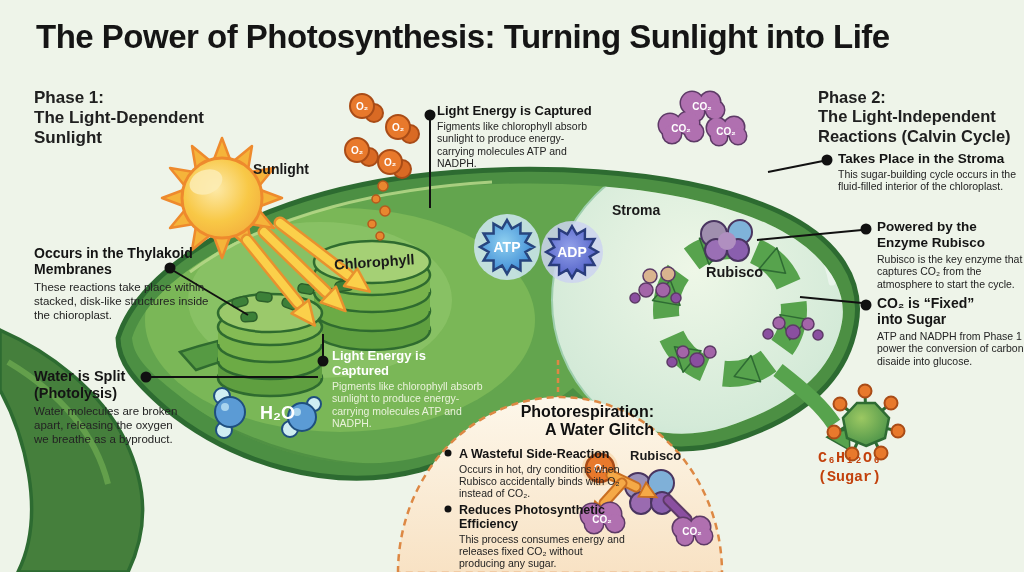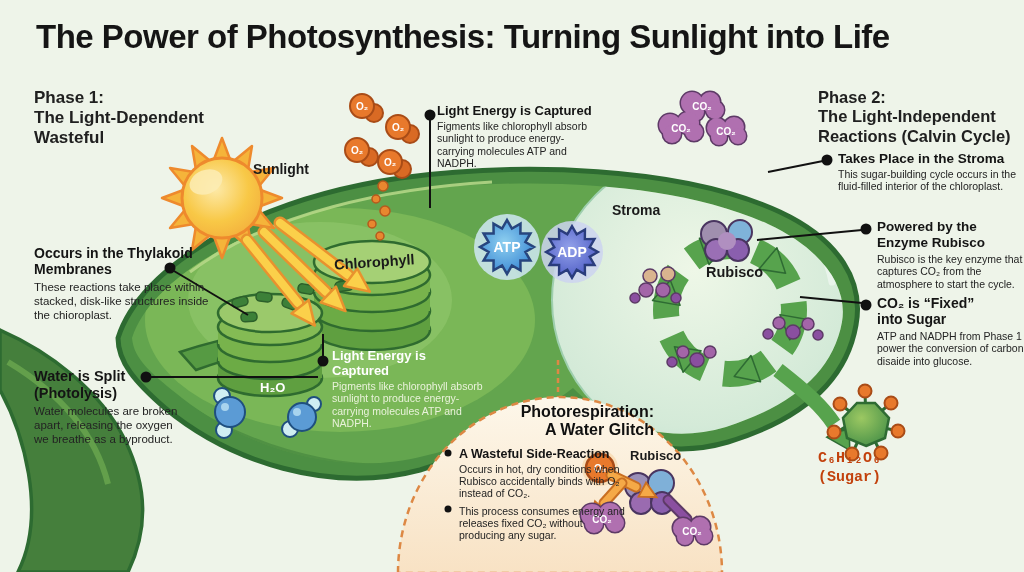--- a/index.html
+++ b/index.html
@@ -33,21 +33,21 @@
   .c-rub .co-t{font-size:13.5px;line-height:1.15;}
   .c-rub .co-b{font-size:10.5px;line-height:1.17;margin-top:3px;}
   .c-fix{left:877px;top:295px;width:150px;}
   .c-fix .co-t{font-size:14px;line-height:1.15;width:125px;}
   .c-fix .co-b{font-size:10.5px;line-height:1.17;margin-top:3px;}
   .lbl{font-weight:bold;color:#1a1a1a;}
   .l-sun{left:253px;top:161px;font-size:14px;}
   .l-chl{left:334px;top:254px;font-size:14.5px;transform:rotate(-4deg);}
   .l-strm{left:612px;top:202px;font-size:14px;}
   .l-rubc{left:706px;top:264px;font-size:14.5px;}
-  .l-h2o{left:248px;top:380px;font-size:13px;color:#ffffff;padding-left:12px;}
+  .l-h2o{left:248px;top:403px;font-size:18px;color:#ffffff;padding-left:12px;}
   .l-sugar{left:818px;top:450px;width:98px;font-size:15px;font-weight:bold;color:#c2410c;line-height:1.25;font-family:Liberation Mono, monospace;}
   .pr-title{left:468px;top:403px;width:186px;text-align:right;font-weight:bold;font-size:16px;color:#101010;line-height:1.15;}
   .pr-item{width:172px;}
   .pr-i1{left:459px;top:447px;}
   .pr-i2{left:459px;top:503px;}
   .pr-item .co-t{font-size:12.5px;line-height:1.12;}
   .pr-item .co-b{font-size:10.5px;line-height:1.16;margin-top:2px;}
   .pr-rub{left:630px;top:448px;font-size:13px;}
 </style>
 </head>
@@ -399,21 +399,21 @@
         <line x1="862" y1="230" x2="757" y2="240"></line>
     <circle cx="866" cy="305" r="4.5"></circle>
         <line x1="862" y1="303" x2="800" y2="297"></line>
   </g>
 </svg>
 
 <div class="abs title">The Power of Photosynthesis: Turning Sunlight into Life</div>
 
 <div class="abs phase p1">
   <div>Phase 1:</div>
-  <div>The Light-Dependent Wasteful</div>
+  <div>The Light-Dependent Sunlight</div>
 </div>
 
 <div class="abs phase p2">
   <div>Phase 2:</div>
   <div>The Light-Independent Reactions (Calvin Cycle)</div>
 </div>
 
 <div class="abs c-top">
   <div class="co-t">Light Energy is Captured</div>
   <div class="co-b">Figments like chlorophyll absorb sunlight to produce energy-carrying molecules ATP and NADPH.</div>
@@ -465,18 +465,19 @@
   <div>Photorespiration:</div>
   <div>A Water Glitch</div>
 </div>
 
 <div class="abs pr-item pr-i1">
   <div class="co-t">A Wasteful Side-Reaction</div>
   <div class="co-b">Occurs in hot, dry conditions when Rubisco accidentally binds with O₂ instead of CO₂.</div>
 </div>
 
 <div class="abs pr-item pr-i2">
+  <div class="co-t">Reduces Photosynthetic Efficiency</div>
   <div class="co-b">This process consumes energy and releases fixed CO₂ without producing any sugar.</div>
 </div>
 
 <div class="abs lbl pr-rub">Rubisco</div>
 
 </div>
 
 </body></html>

